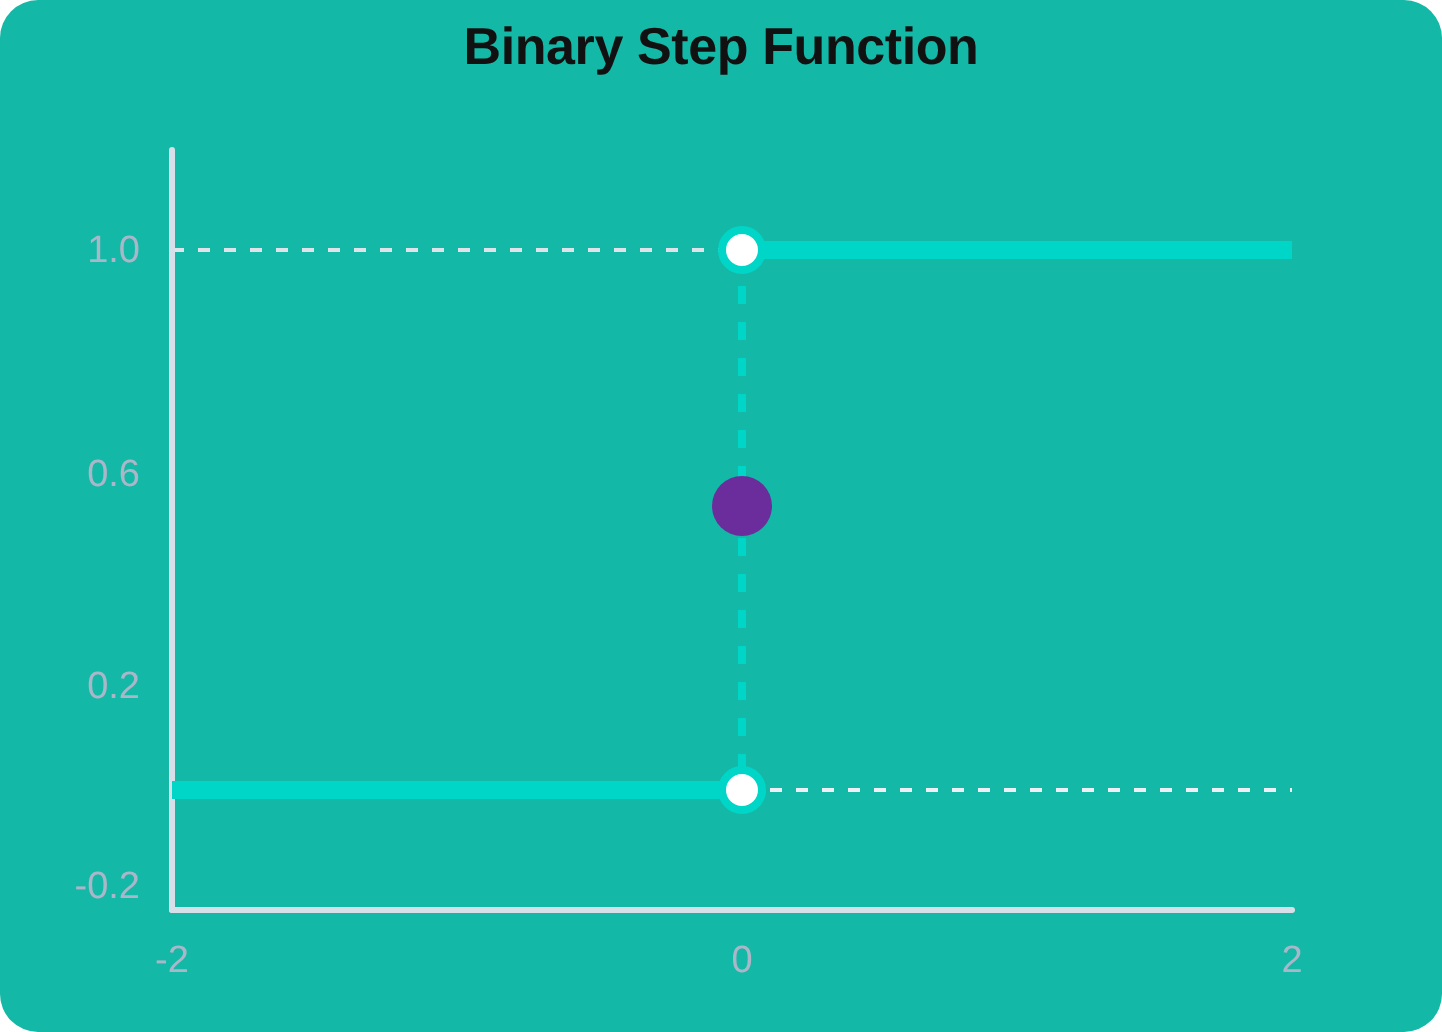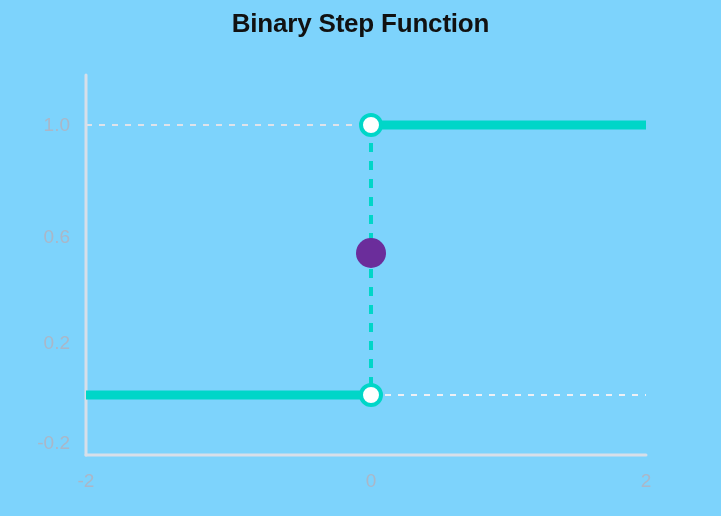--- a/index.html
+++ b/index.html
@@ -7,22 +7,23 @@
     padding: 0;
     background: #ffffff;
   }
   body {
     font-family: "Liberation Sans", sans-serif;
   }
   #figure {
     position: relative;
     width: 721px;
     height: 516px;
-    background: #7dd3fc;
+    background: #14b8a6;
     overflow: hidden;
+    border-radius: 19px;
   }
   #chart-title {
     position: absolute;
     top: 8px;
     left: 0;
     width: 721px;
     text-align: center;
     font-size: 26px;
     font-weight: bold;
     color: #111111;

